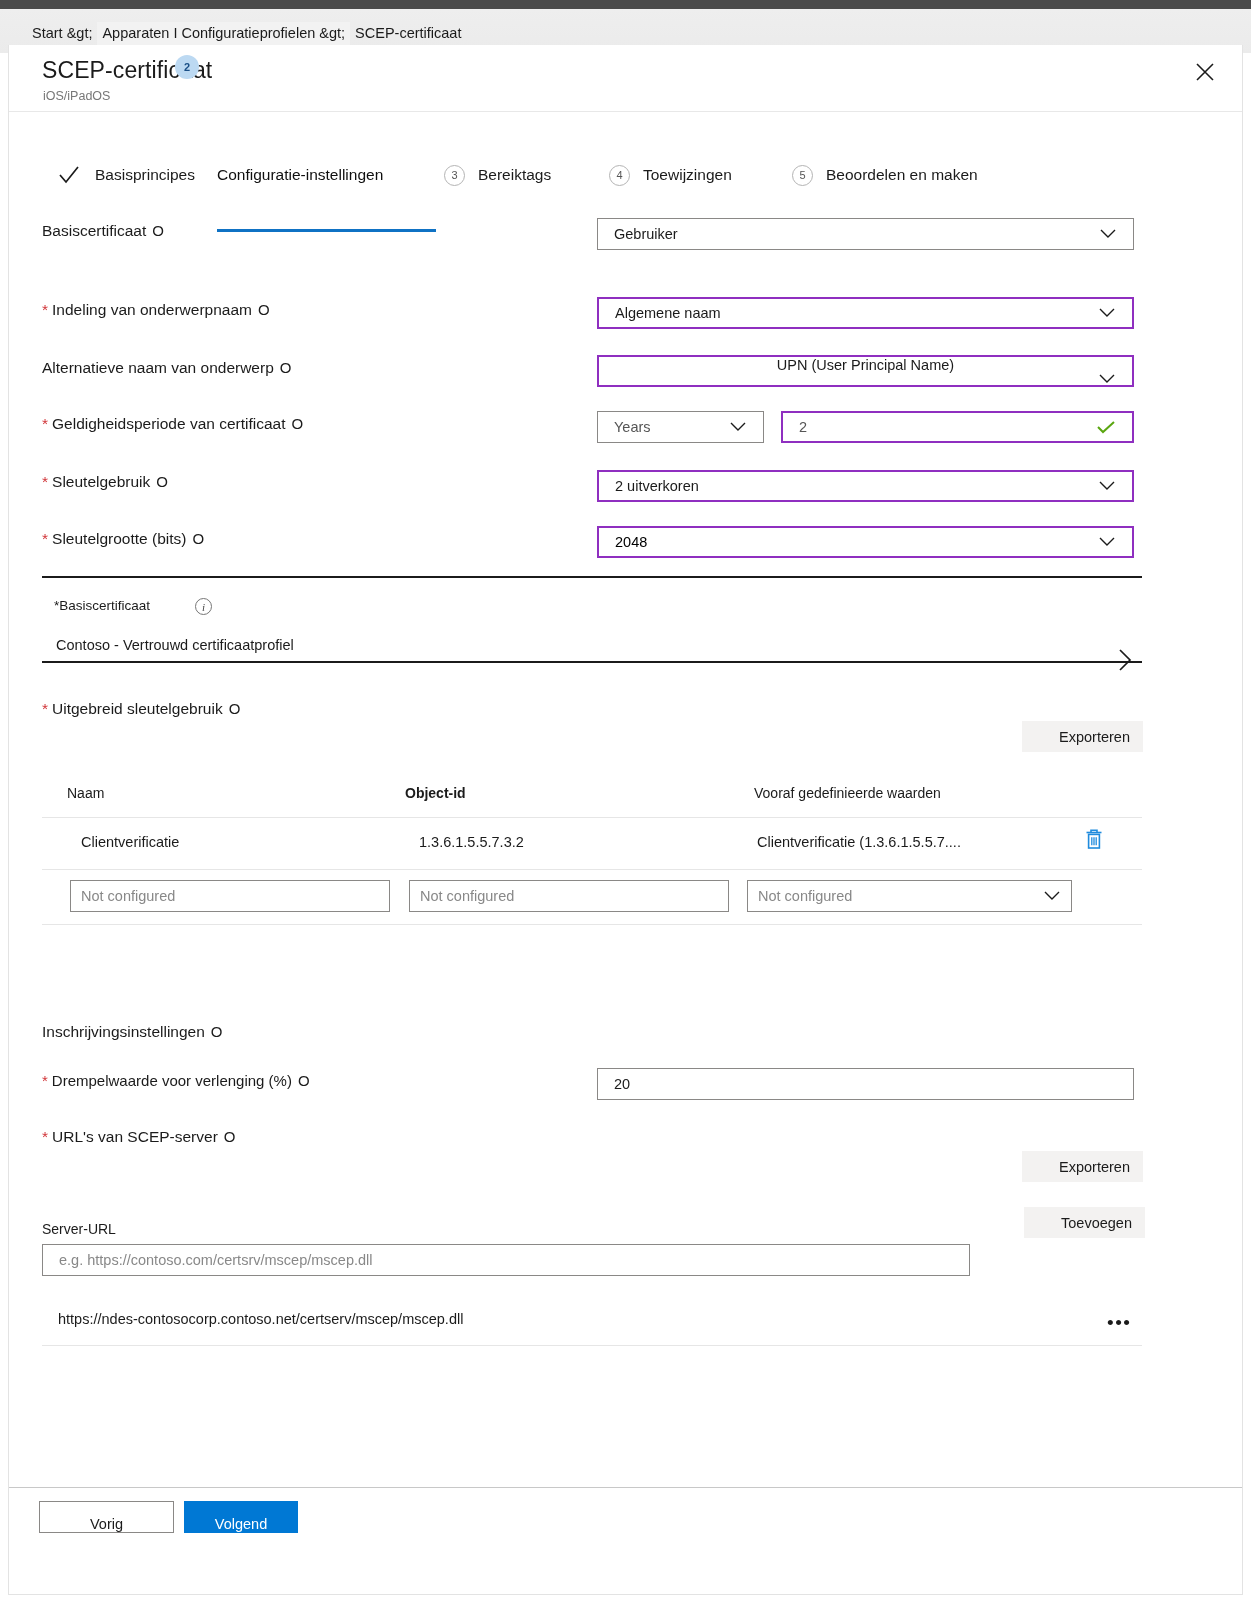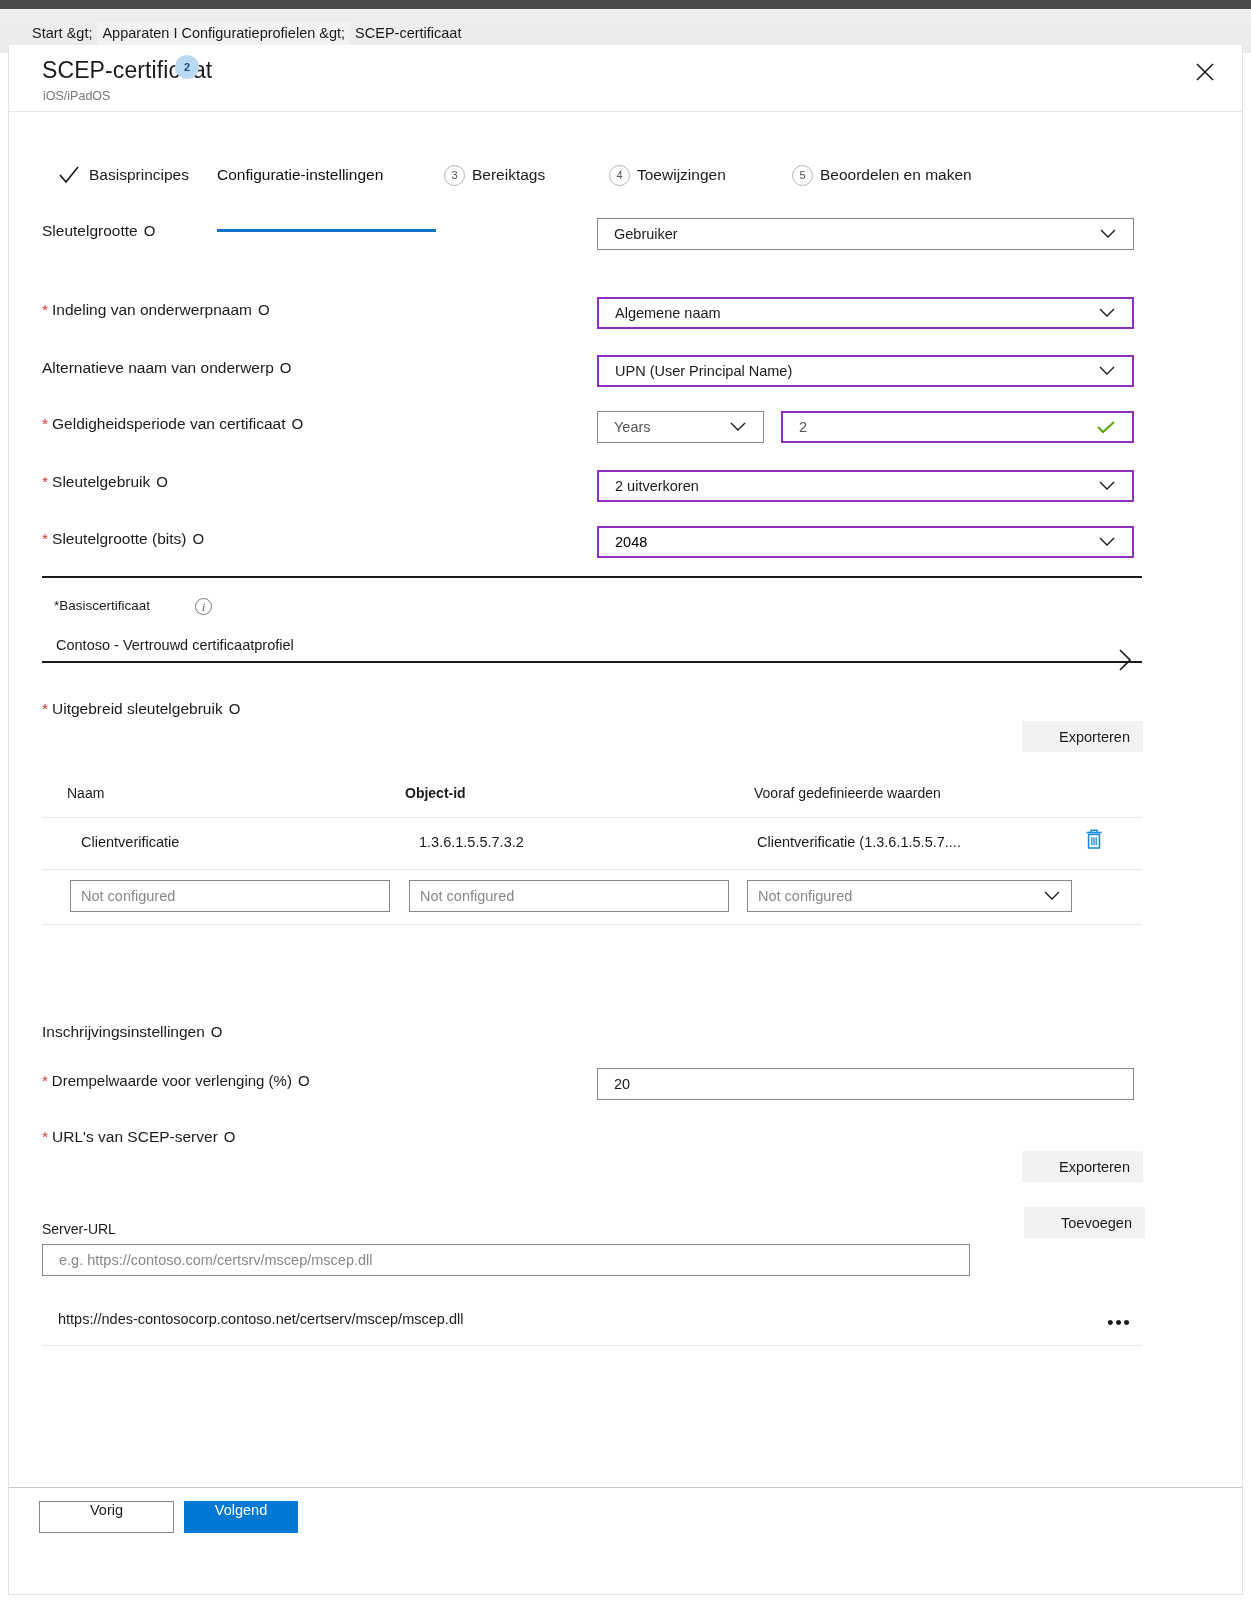--- a/index.html
+++ b/index.html
@@ -32,21 +32,21 @@
   .title { position:absolute; left:33px; top:12px; font-size:23px; font-weight:400; color:#1b1b1b; letter-spacing:.1px; }
   .subtitle { position:absolute; left:34px; top:44px; font-size:12.5px; color:#777; }
   .closebtn {
     position:absolute; right:22px; top:12px; width:30px; height:30px;
     display:flex; align-items:center; justify-content:center; cursor:pointer;
   }
   .closebtn svg { display:block; }
 
   
   .steps { position:absolute; left:0; top:105px; width:100%; height:60px; }
-  .step { position:absolute; display:flex; align-items:center; gap:7px; height:34px; cursor:pointer; }
+  .step { position:absolute; display:flex; align-items:center; gap:13px; height:34px; cursor:pointer; }
   .steplabel { font-size:15.5px; color:#1b1b1b; white-space:nowrap; }
   .circ {
     width:21px; height:21px; border-radius:50%; border:1px solid #b4b4b4;
     display:flex; align-items:center; justify-content:center;
     font-size:11px; color:#555; background:#fff; flex:none;
   }
   .checkmark { width:26px; height:26px; display:flex; align-items:center; justify-content:center; flex:none; }
   .activebadge {
     position:absolute; left:166px; top:10px; width:24px; height:24px; border-radius:50%;
     background:#bcd9f2; color:#1a4f86; font-size:11px;
@@ -99,21 +99,21 @@
 
   
   .urlrow { position:absolute; font-size:14.5px; color:#1b1b1b; }
   .dots { position:absolute; font-size:19px; color:#1b1b1b; letter-spacing:1.5px; cursor:pointer; line-height:1; }
 
   
   .footsep { position:absolute; left:9px; top:1487px; width:1234px; height:1px; background:#c8c8c8; }
   .btn {
     position:absolute; height:32px; font-size:14.5px;
     font-family:"Liberation Sans", sans-serif; cursor:pointer;
-    display:flex; align-items:flex-start; justify-content:center;
+    display:flex; align-items:flex-end; justify-content:center;
   }
   .btn.sec { background:#fff; border:1px solid #8a8886; color:#1b1b1b; }
   .btn.pri { background:#0078d4; border:1px solid #0078d4; color:#fff; }
 </style>
 </head>
 <body>
 
 <div class="topstrip"></div>
 <div class="bcbar">
   <div class="bcrow">
@@ -163,21 +163,21 @@
       <span class="circ">5</span>
       <span class="steplabel">Beoordelen en maken</span>
     </div>
   </div>
   <div class="activebadge">2</div>
   <div class="underline"></div>
 
   <div class="form">
 
     <div class="lbl" style="left:33px; top:177px;">
-      <span>Sleutelgrootte</span><span class="infoO">O</span>
+      <span>Basiscertificaat</span><span class="infoO">O</span>
     </div>
     <div class="ctl" style="left:588px; top:173px; width:537px;">
       <span class="val">Gebruiker</span>
       <span class="chev">
         <svg width="18" height="12" viewBox="0 0 18 12">
             <path d="M2 2 L9 9 L16 2" stroke="#1b1b1b" stroke-width="1.4" fill="none"></path>
           </svg>
       </span>
     </div>
 
@@ -189,21 +189,21 @@
       <span class="chev">
         <svg width="18" height="12" viewBox="0 0 18 12">
             <path d="M2 2 L9 9 L16 2" stroke="#1b1b1b" stroke-width="1.4" fill="none"></path>
           </svg>
       </span>
     </div>
 
     <div class="lbl" style="left:33px; top:314px;">
       <span>Alternatieve naam van onderwerp</span><span class="infoO">O</span>
     </div>
-    <div class="ctl purple" style="left:588px; top:310px; width:537px;">
+    <div class="ctl purple" style="left:588px; top:310px; width:537px;flex-direction:column;">
       <span class="val">UPN (User Principal Name)</span>
       <span class="chev">
         <svg width="18" height="12" viewBox="0 0 18 12">
             <path d="M2 2 L9 9 L16 2" stroke="#1b1b1b" stroke-width="1.4" fill="none"></path>
           </svg>
       </span>
     </div>
 
     <div class="lbl" style="left:33px; top:370px;">
       <span class="req">*</span><span>Geldigheidsperiode van certificaat</span><span class="infoO">O</span>

